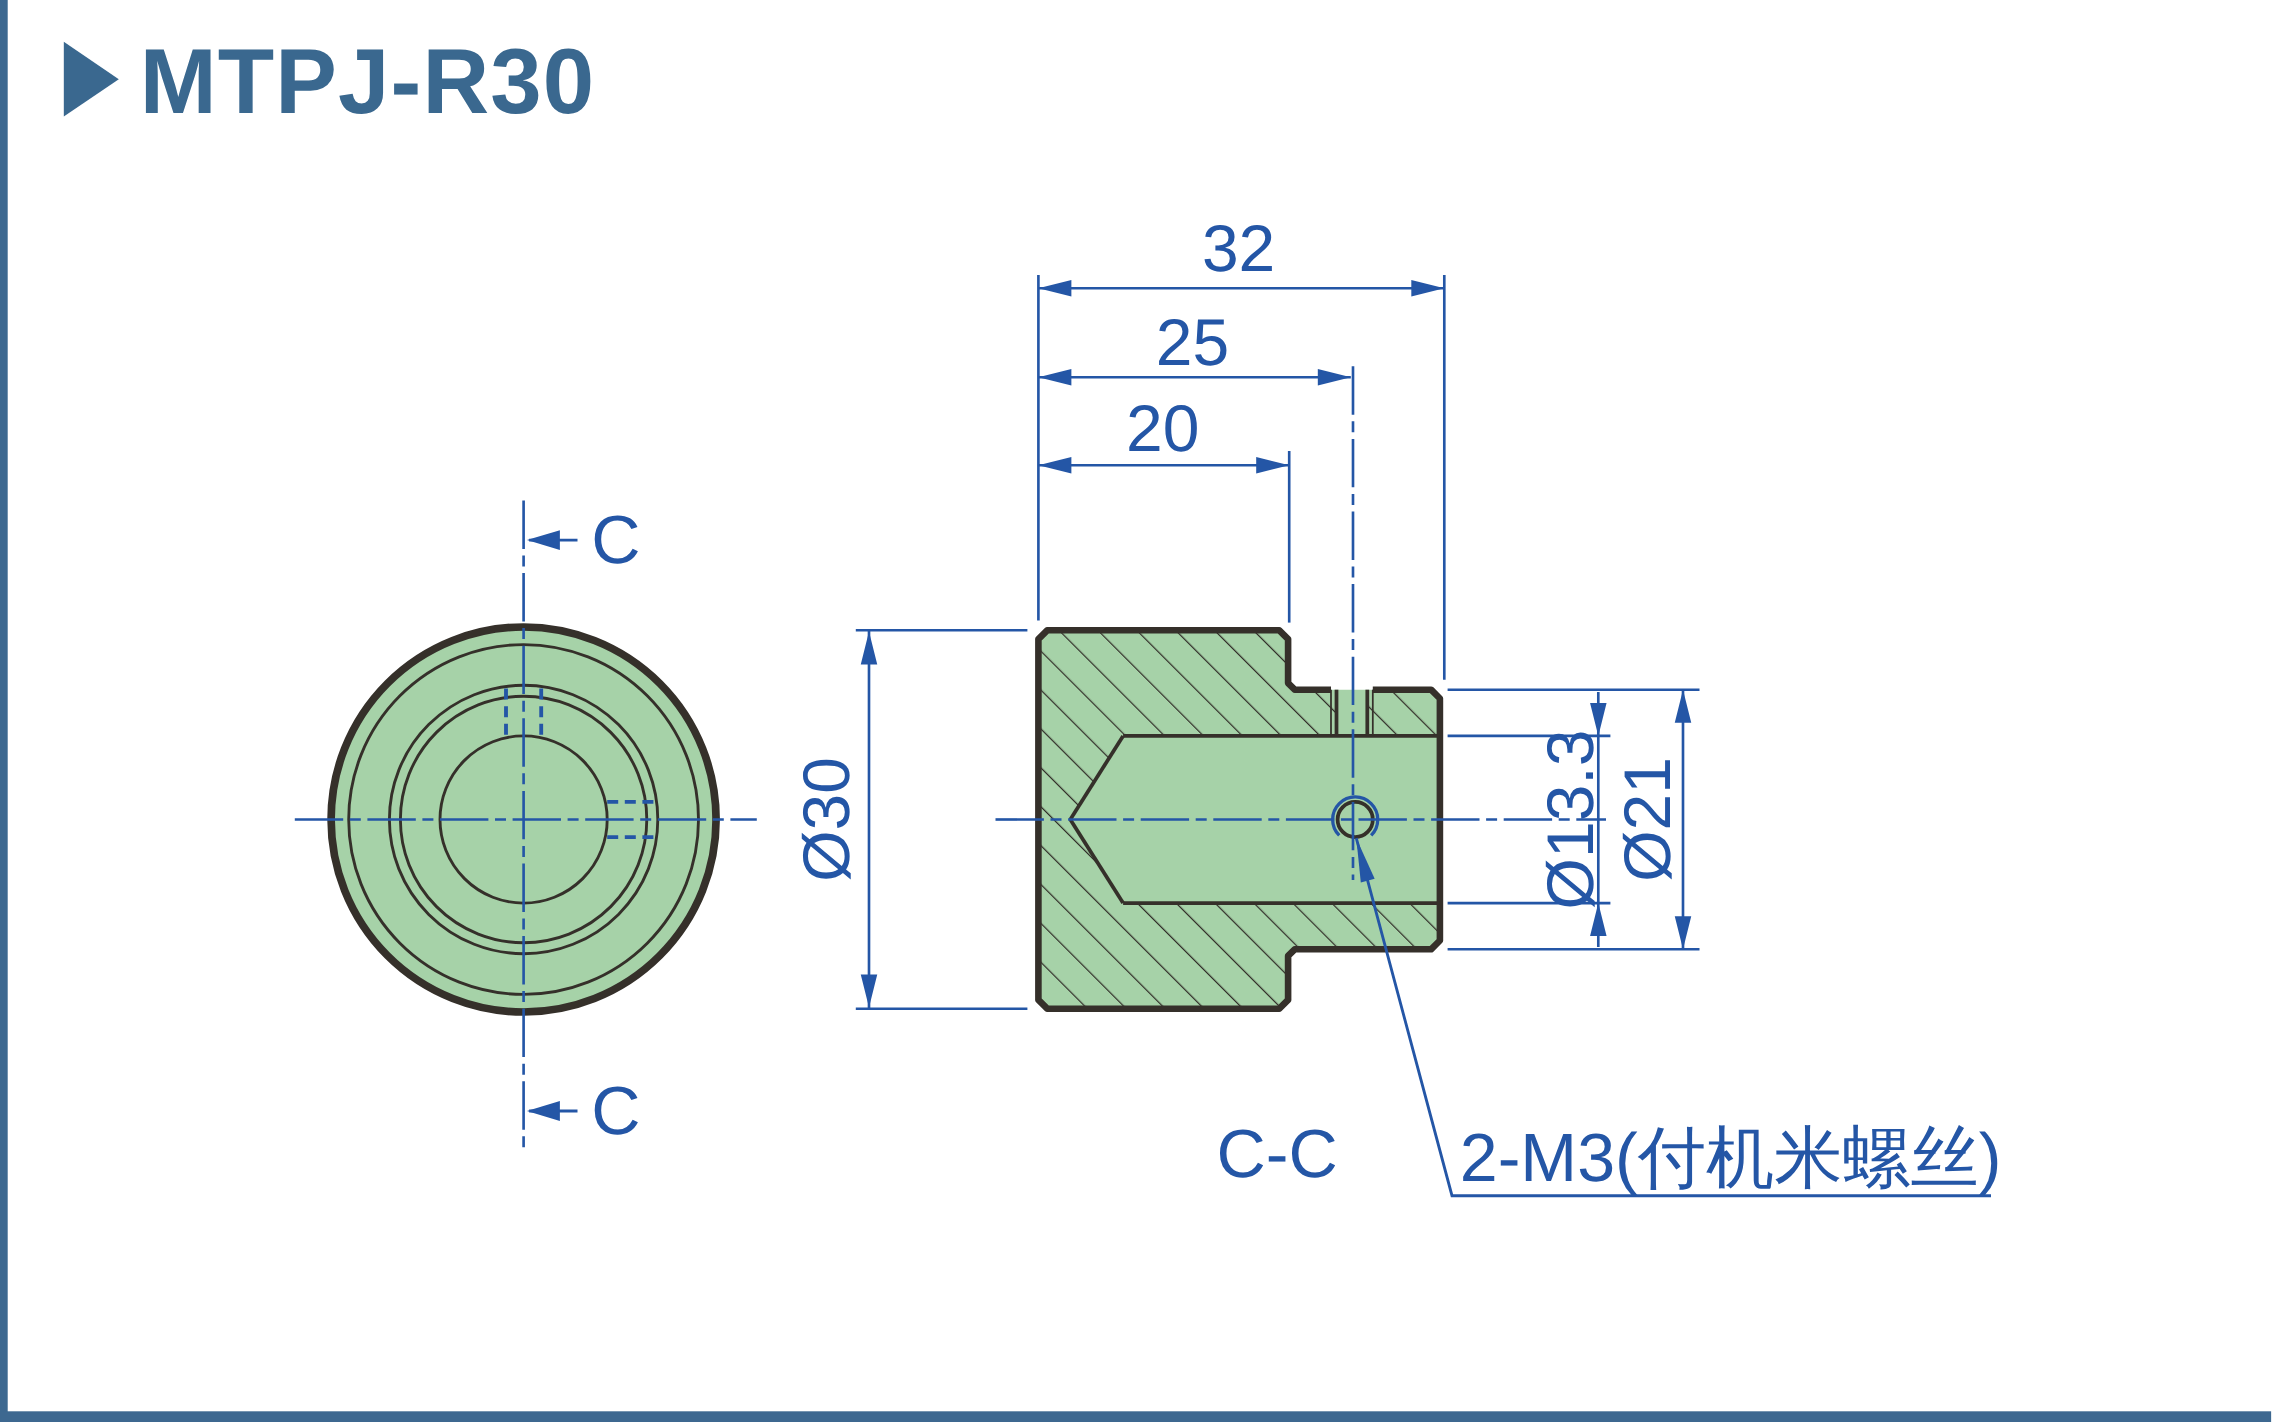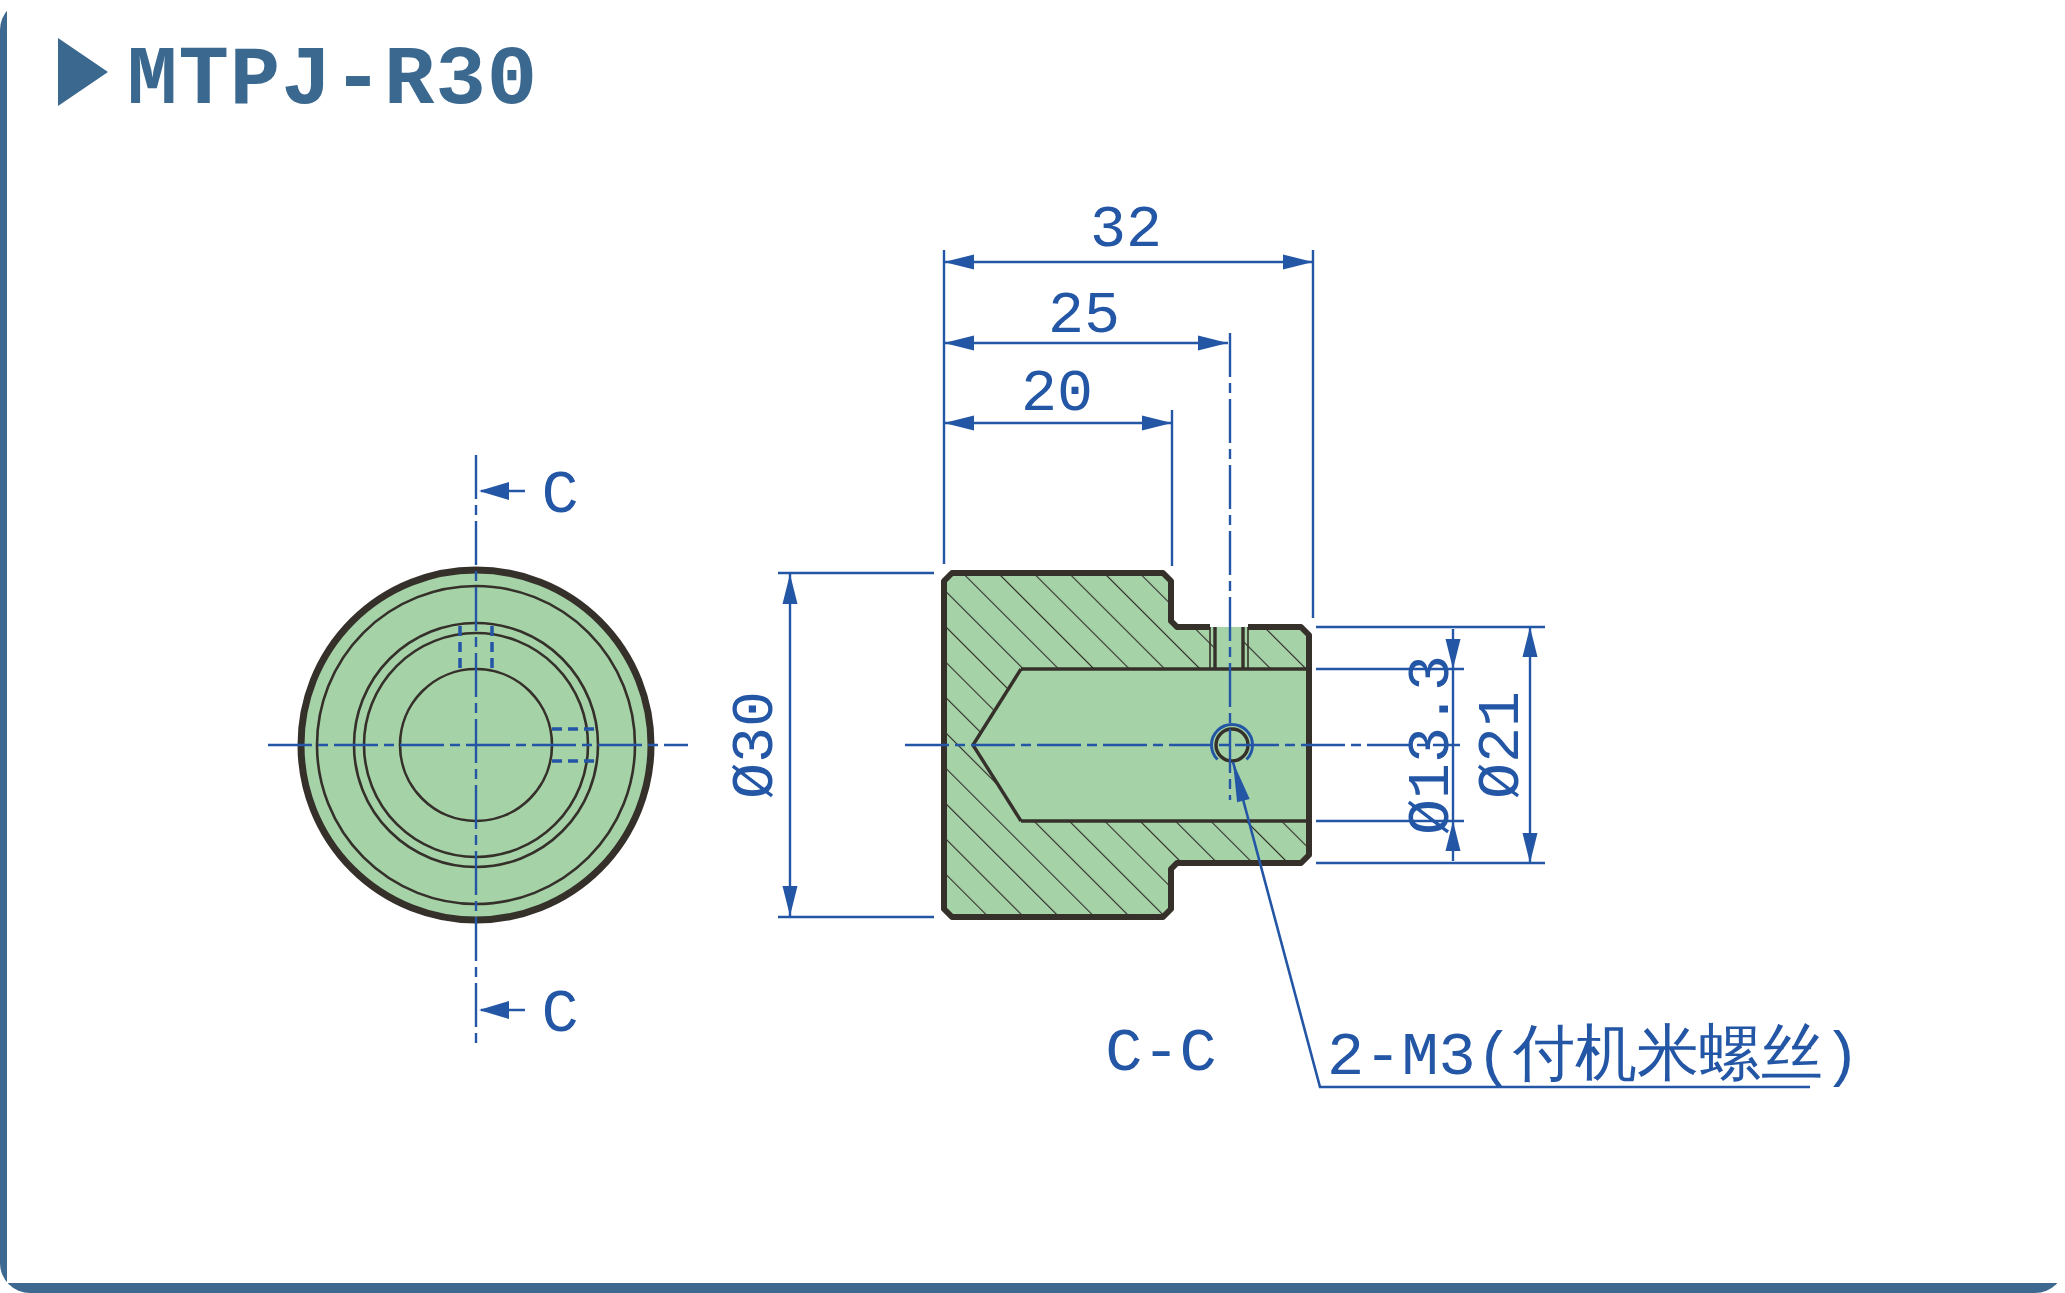--- a/index.html
+++ b/index.html
@@ -1,22 +1,21 @@
 <!DOCTYPE html>
 <html><head>
 <meta charset="utf-8">
 <style>
   html,body{margin:0;padding:0;background:#ffffff;}
   #page{
     position:relative;
     width:2065px;height:1293px;
     background:#ffffff;
     overflow:hidden;
-    font-family:Liberation Mono, monospace;
-    border-radius:30px;
+    font-family:Liberation Sans, sans-serif;
   }
   #drawing{position:absolute;left:0;top:0;}
   .dim-text{
     font-size:60px;
     fill:#2456a6;
   }
   .label-text{
     font-size:62px;
     fill:#2456a6;
   }

